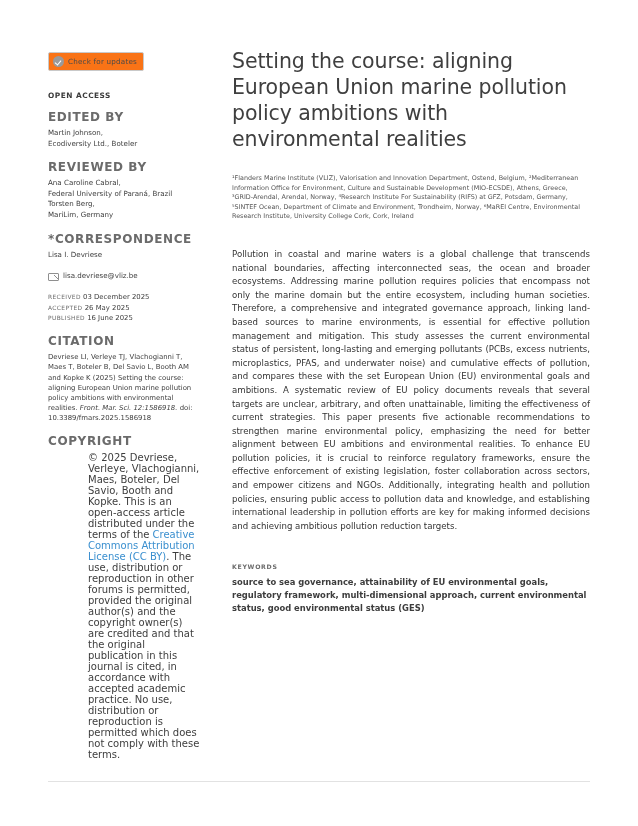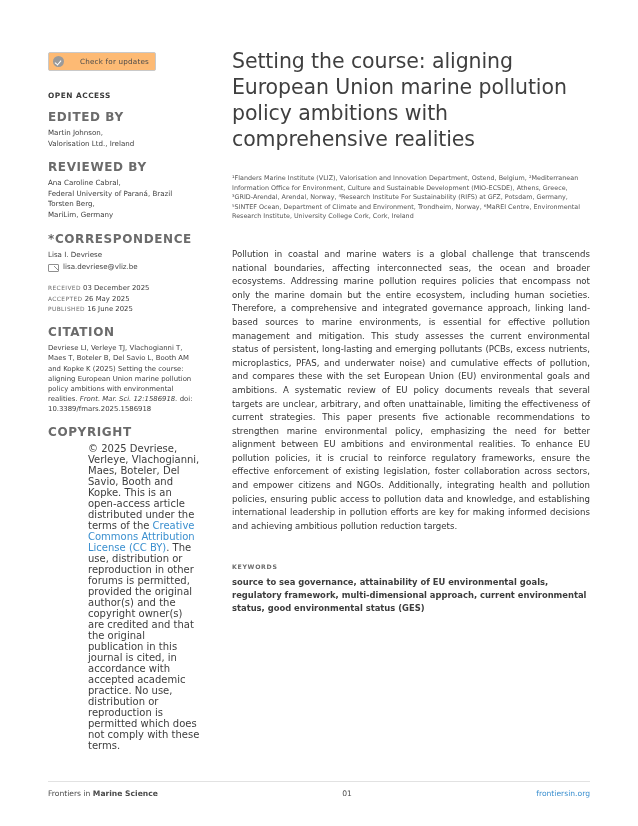--- a/index.html
+++ b/index.html
@@ -21,23 +21,23 @@
   
   .left-col {
     position: absolute;
     left: 48px;
     top: 52px;
     width: 152px;
   }
   .check-updates {
     display: flex;
     align-items: center;
-    gap: 16px;
+    gap: 4px;
     border: 1px solid #c9c9c9;
-    background: #fdba74;
+    background: #f97316;
     border-radius: 2px;
     padding: 3px 6px 3px 4px;
     width: fit-content;
     margin-bottom: 20px;
   }
   .check-updates .cu-icon {
     width: 11px;
     height: 11px;
     border-radius: 50%;
     background: #9a9a9a;
@@ -79,21 +79,21 @@
   }
   .meta-line {
     font-size: 7.1px;
     line-height: 10.6px;
     color: #3d3d3d;
   }
   .mail-row {
     display: flex;
     align-items: flex-start;
     gap: 4px;
-    margin-top: 2px;
+    margin-top: 11px;
     text-align: right;
   }
   .mail-icon {
     width: 9px;
     height: 6.5px;
     border: 1px solid #8f8f8f;
     border-radius: 1px;
     position: relative;
     flex: none;
     margin-top: 1.5px;
@@ -237,21 +237,21 @@
     <div class="check-updates">
       <span class="cu-icon"></span>
       <span class="cu-label">Check for updates</span>
     </div>
 
     <div class="meta-head open-access">OPEN ACCESS</div>
 
     <div class="meta-block">
       <div class="meta-head">EDITED BY</div>
       <div class="meta-line">Martin Johnson,</div>
-      <div class="meta-line">Valorisation Ltd., Ireland</div>
+      <div class="meta-line">Ecodiversity Ltd., Boteler</div>
     </div>
 
     <div class="meta-block">
       <div class="meta-head">REVIEWED BY</div>
       <div class="meta-line">Ana Caroline Cabral,</div>
       <div class="meta-line">Federal University of Paraná, Brazil</div>
       <div class="meta-line">Torsten Berg,</div>
       <div class="meta-line">MariLim, Germany</div>
     </div>
 
@@ -290,32 +290,27 @@
 
     <div class="meta-block">
       <div class="meta-head">COPYRIGHT</div>
       <div class="copyright-body">
         <span>© 2025 Devriese, Verleye, Vlachogianni, Maes, Boteler, Del Savio, Booth and Kopke. This is an open-access article distributed under the terms of the </span><a class="link" href="#">Creative Commons Attribution License (CC BY)</a><span>. The use, distribution or reproduction in other forums is permitted, provided the original author(s) and the copyright owner(s) are credited and that the original publication in this journal is cited, in accordance with accepted academic practice. No use, distribution or reproduction is permitted which does not comply with these terms.</span>
       </div>
     </div>
   </div>
 
   <div class="right-col">
-    <h1 class="title">Setting the course: aligning European Union marine pollution policy ambitions with comprehensive realities</h1>
+    <h1 class="title">Setting the course: aligning European Union marine pollution policy ambitions with environmental realities</h1>
 
 
     <div class="affiliations">¹Flanders Marine Institute (VLIZ), Valorisation and Innovation Department, Ostend, Belgium, ²Mediterranean Information Office for Environment, Culture and Sustainable Development (MIO-ECSDE), Athens, Greece, ³GRID-Arendal, Arendal, Norway, ⁴Research Institute For Sustainability (RIFS) at GFZ, Potsdam, Germany, ⁵SINTEF Ocean, Department of Climate and Environment, Trondheim, Norway, ⁶MaREI Centre, Environmental Research Institute, University College Cork, Cork, Ireland</div>
 
     <div class="abstract">Pollution in coastal and marine waters is a global challenge that transcends national boundaries, affecting interconnected seas, the ocean and broader ecosystems. Addressing marine pollution requires policies that encompass not only the marine domain but the entire ecosystem, including human societies. Therefore, a comprehensive and integrated governance approach, linking land-based sources to marine environments, is essential for effective pollution management and mitigation. This study assesses the current environmental status of persistent, long-lasting and emerging pollutants (PCBs, excess nutrients, microplastics, PFAS, and underwater noise) and cumulative effects of pollution, and compares these with the set European Union (EU) environmental goals and ambitions. A systematic review of EU policy documents reveals that several targets are unclear, arbitrary, and often unattainable, limiting the effectiveness of current strategies. This paper presents five actionable recommendations to strengthen marine environmental policy, emphasizing the need for better alignment between EU ambitions and environmental realities. To enhance EU pollution policies, it is crucial to reinforce regulatory frameworks, ensure the effective enforcement of existing legislation, foster collaboration across sectors, and empower citizens and NGOs. Additionally, integrating health and pollution policies, ensuring public access to pollution data and knowledge, and establishing international leadership in pollution efforts are key for making informed decisions and achieving ambitious pollution reduction targets.</div>
 
     <div class="kw-head">KEYWORDS</div>
     <div class="keywords">source to sea governance, attainability of EU environmental goals, regulatory framework, multi-dimensional approach, current environmental status, good environmental status (GES)</div>
   </div>
 
   <div class="rule"></div>
 
-  <div class="footer">
-    <div class="f-journal"><span>Frontiers in </span><span class="bold">Marine Science</span></div>
-    <div class="f-page">01</div>
-    <div class="f-site">frontiersin.org</div>
-  </div>
 
 </div>
 
 </body></html>

